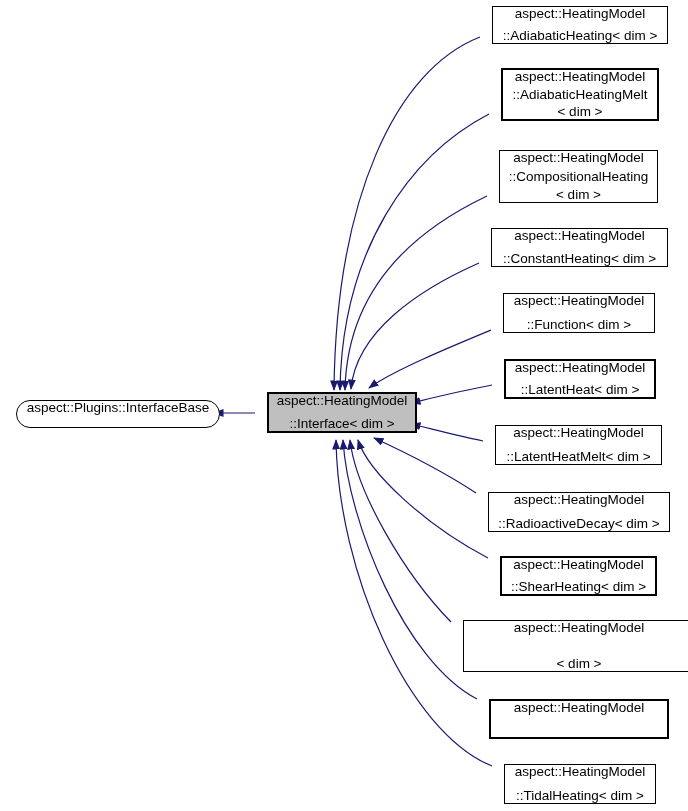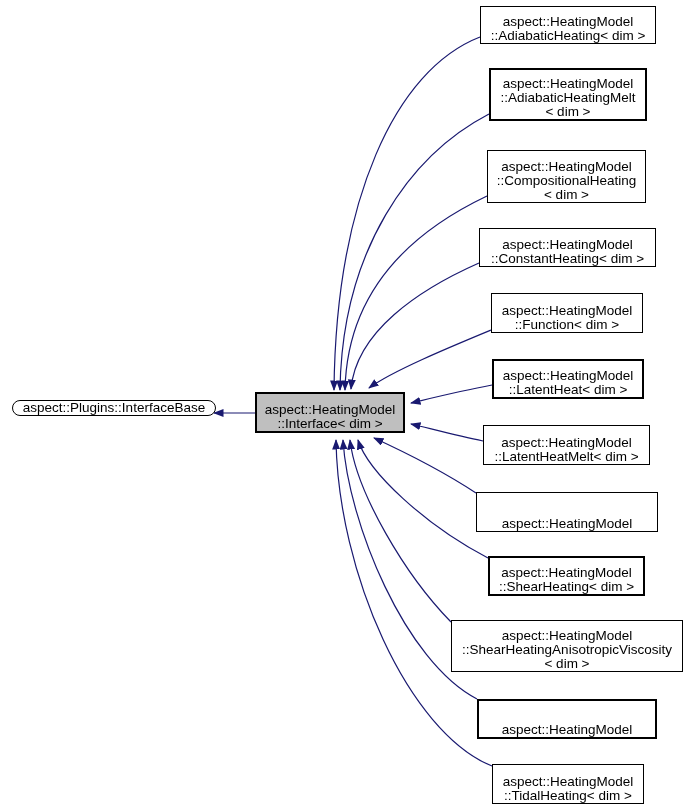--- a/index.html
+++ b/index.html
@@ -35,32 +35,33 @@
     box-sizing: border-box;
     background: #ffffff;
     border: 1px solid #000000;
     color: #000000;
     font-size: 13.5px;
     line-height: 14px;
     text-align: center;
     display: flex;
     flex-direction: column;
     align-items: center;
-    justify-content: flex-end;
+    justify-content: space-between;
     white-space: nowrap;
     cursor: pointer;
+    margin-left: 12px;
   }
   .node.bold { border-width: 2px; }
   .node.selected {
     background: #bfbfbf;
     border-width: 2px;
     cursor: default;
   }
   
-  .base     { left: 12px;   top: 400px; width: 204px; height: 16px; border-radius: 14px; }
+  .base     { left: 4px;   top: 400px; width: 204px; height: 28px; border-radius: 14px; }
   .selected { left: 255px; top: 392px; width: 150px; height: 41px; }
   .n1  { left: 480px; top: 6px;   width: 176px; height: 38px; }
   .n2  { left: 489px; top: 68px;  width: 158px; height: 53px; }
   .n3  { left: 487px; top: 150px; width: 159px; height: 53px; }
   .n4  { left: 479px; top: 228px; width: 177px; height: 39px; }
   .n5  { left: 491px; top: 293px; width: 152px; height: 40px; }
   .n6  { left: 492px; top: 359px; width: 152px; height: 40px; }
   .n7  { left: 483px; top: 425px; width: 167px; height: 40px; }
   .n8  { left: 476px; top: 492px; width: 182px; height: 40px; }
   .n9  { left: 488px; top: 556px; width: 157px; height: 40px; }
@@ -137,30 +138,30 @@
     <span>::LatentHeat&lt; dim &gt;</span>
   </div>
 
   <div class="node n7">
     <span>aspect::HeatingModel</span>
     <span>::LatentHeatMelt&lt; dim &gt;</span>
   </div>
 
   <div class="node n8">
     <span>aspect::HeatingModel</span>
+    <span>::RadioactiveDecay&lt; dim &gt;</span>
   </div>
 
   <div class="node n9 bold">
     <span>aspect::HeatingModel</span>
     <span>::ShearHeating&lt; dim &gt;</span>
   </div>
 
   <div class="node n10">
     <span>aspect::HeatingModel</span>
-    <span>::ShearHeatingAnisotropicViscosity</span>
     <span>&lt; dim &gt;</span>
   </div>
 
   <div class="node n11 bold">
     <span>aspect::HeatingModel</span>
   </div>
 
   <div class="node n12">
     <span>aspect::HeatingModel</span>
     <span>::TidalHeating&lt; dim &gt;</span>

